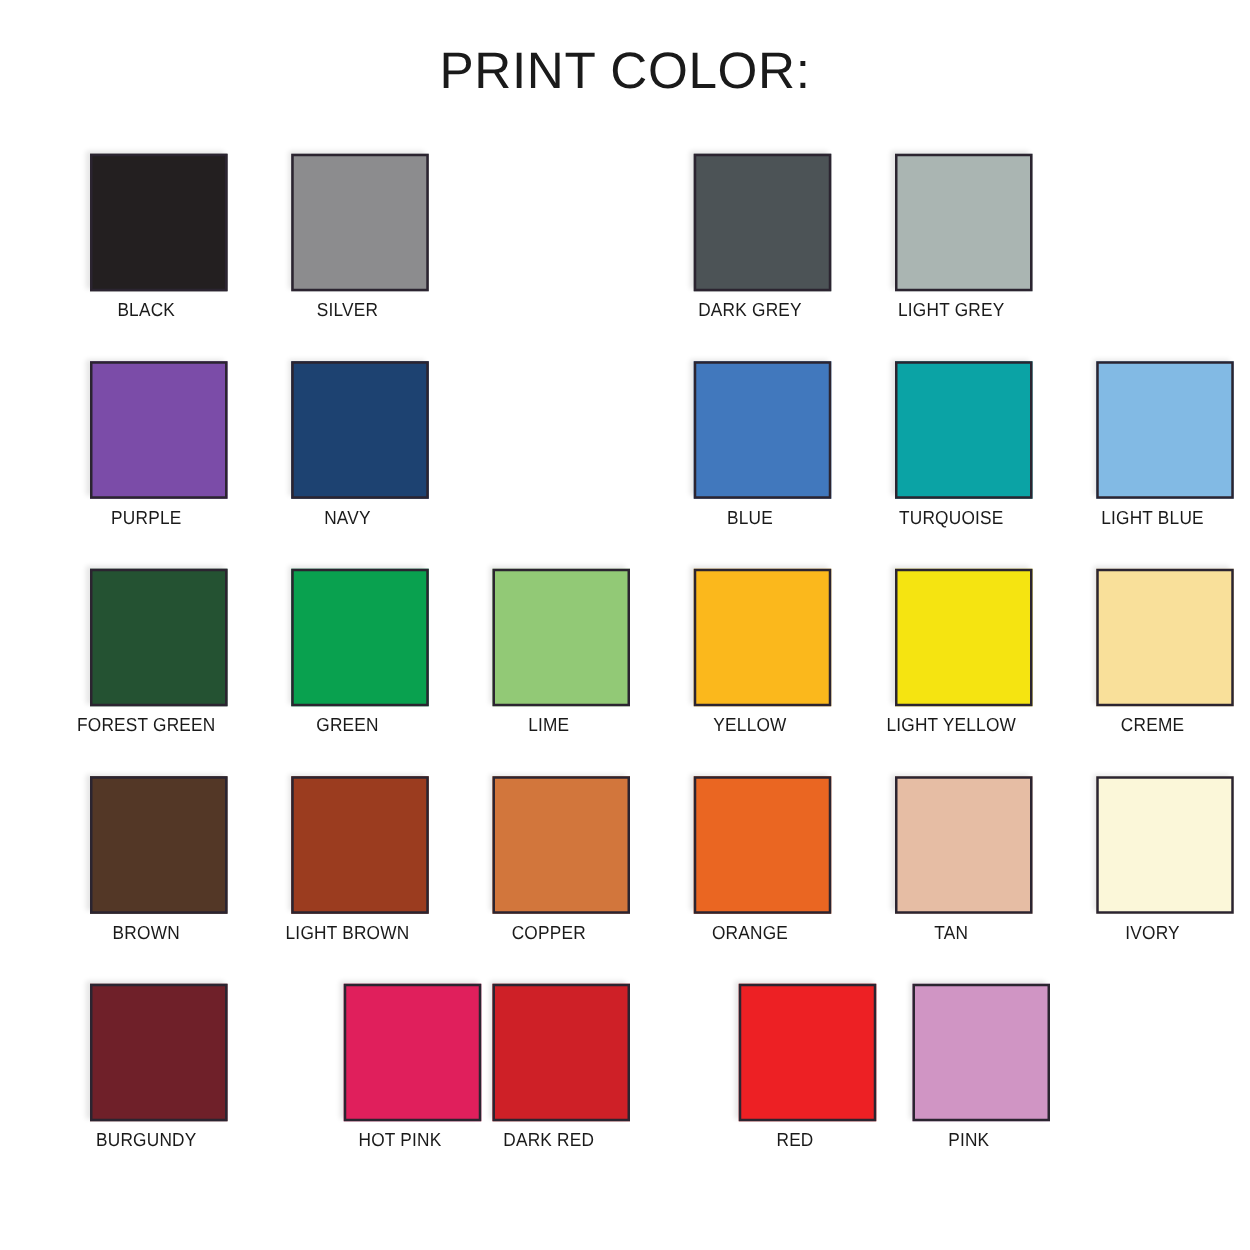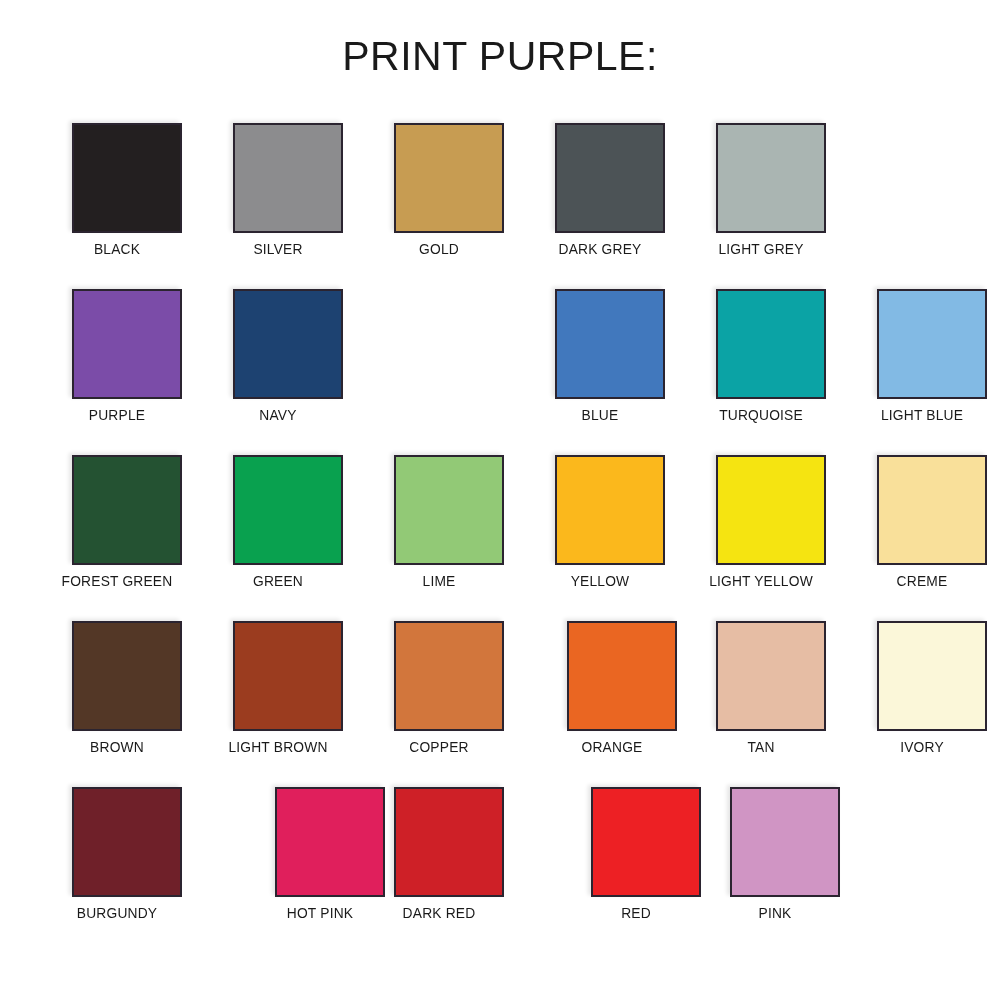--- a/index.html
+++ b/index.html
@@ -77,35 +77,31 @@
     letter-spacing: 0.2px;
     color: #1a1a1a;
     line-height: 1;
   }
 </style>
 </head>
 <body>
 
 <div id="page">
 
-  <div id="chart-title">PRINT PURPLE:</div>
+  <div id="chart-title">PRINT COLOR:</div>
 
   <div id="swatch-grid">
       <div class="swatch-row">
         <div class="swatch-cell" style="left: 0px;">
           <div class="swatch-chip" style="background: rgb(35, 31, 32);"></div>
           <div class="swatch-label">BLACK</div>
         </div>
         <div class="swatch-cell" style="left: 161px;">
           <div class="swatch-chip" style="background: rgb(140, 140, 142);"></div>
           <div class="swatch-label">SILVER</div>
-        </div>
-        <div class="swatch-cell" style="left: 322px;">
-          <div class="swatch-chip" style="background: rgb(199, 156, 82);"></div>
-          <div class="swatch-label">GOLD</div>
         </div>
         <div class="swatch-cell" style="left: 483px;">
           <div class="swatch-chip" style="background: rgb(76, 83, 86);"></div>
           <div class="swatch-label">DARK GREY</div>
         </div>
         <div class="swatch-cell" style="left: 644px;">
           <div class="swatch-chip" style="background: rgb(170, 181, 178);"></div>
           <div class="swatch-label">LIGHT GREY</div>
         </div>
       </div>
@@ -163,21 +159,21 @@
           <div class="swatch-label">BROWN</div>
         </div>
         <div class="swatch-cell" style="left: 161px;">
           <div class="swatch-chip" style="background: rgb(155, 60, 31);"></div>
           <div class="swatch-label">LIGHT BROWN</div>
         </div>
         <div class="swatch-cell" style="left: 322px;">
           <div class="swatch-chip" style="background: rgb(210, 118, 60);"></div>
           <div class="swatch-label">COPPER</div>
         </div>
-        <div class="swatch-cell" style="left: 483px; margin-left: 12px;">
+        <div class="swatch-cell" style="left: 483px;">
           <div class="swatch-chip" style="background: rgb(234, 102, 34);"></div>
           <div class="swatch-label">ORANGE</div>
         </div>
         <div class="swatch-cell" style="left: 644px;">
           <div class="swatch-chip" style="background: rgb(230, 189, 164);"></div>
           <div class="swatch-label">TAN</div>
         </div>
         <div class="swatch-cell" style="left: 805px;">
           <div class="swatch-chip" style="background: rgb(251, 247, 217);"></div>
           <div class="swatch-label">IVORY</div>

